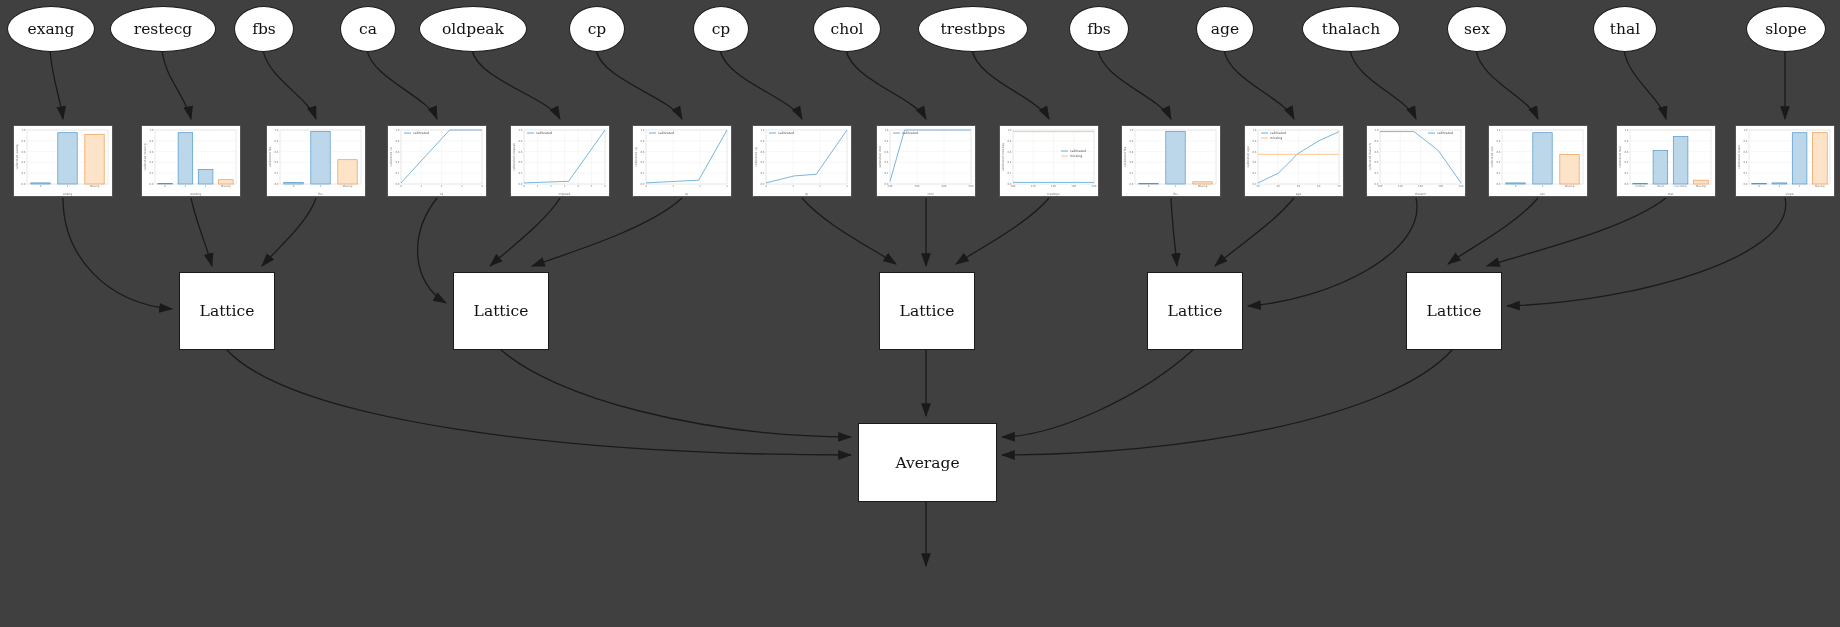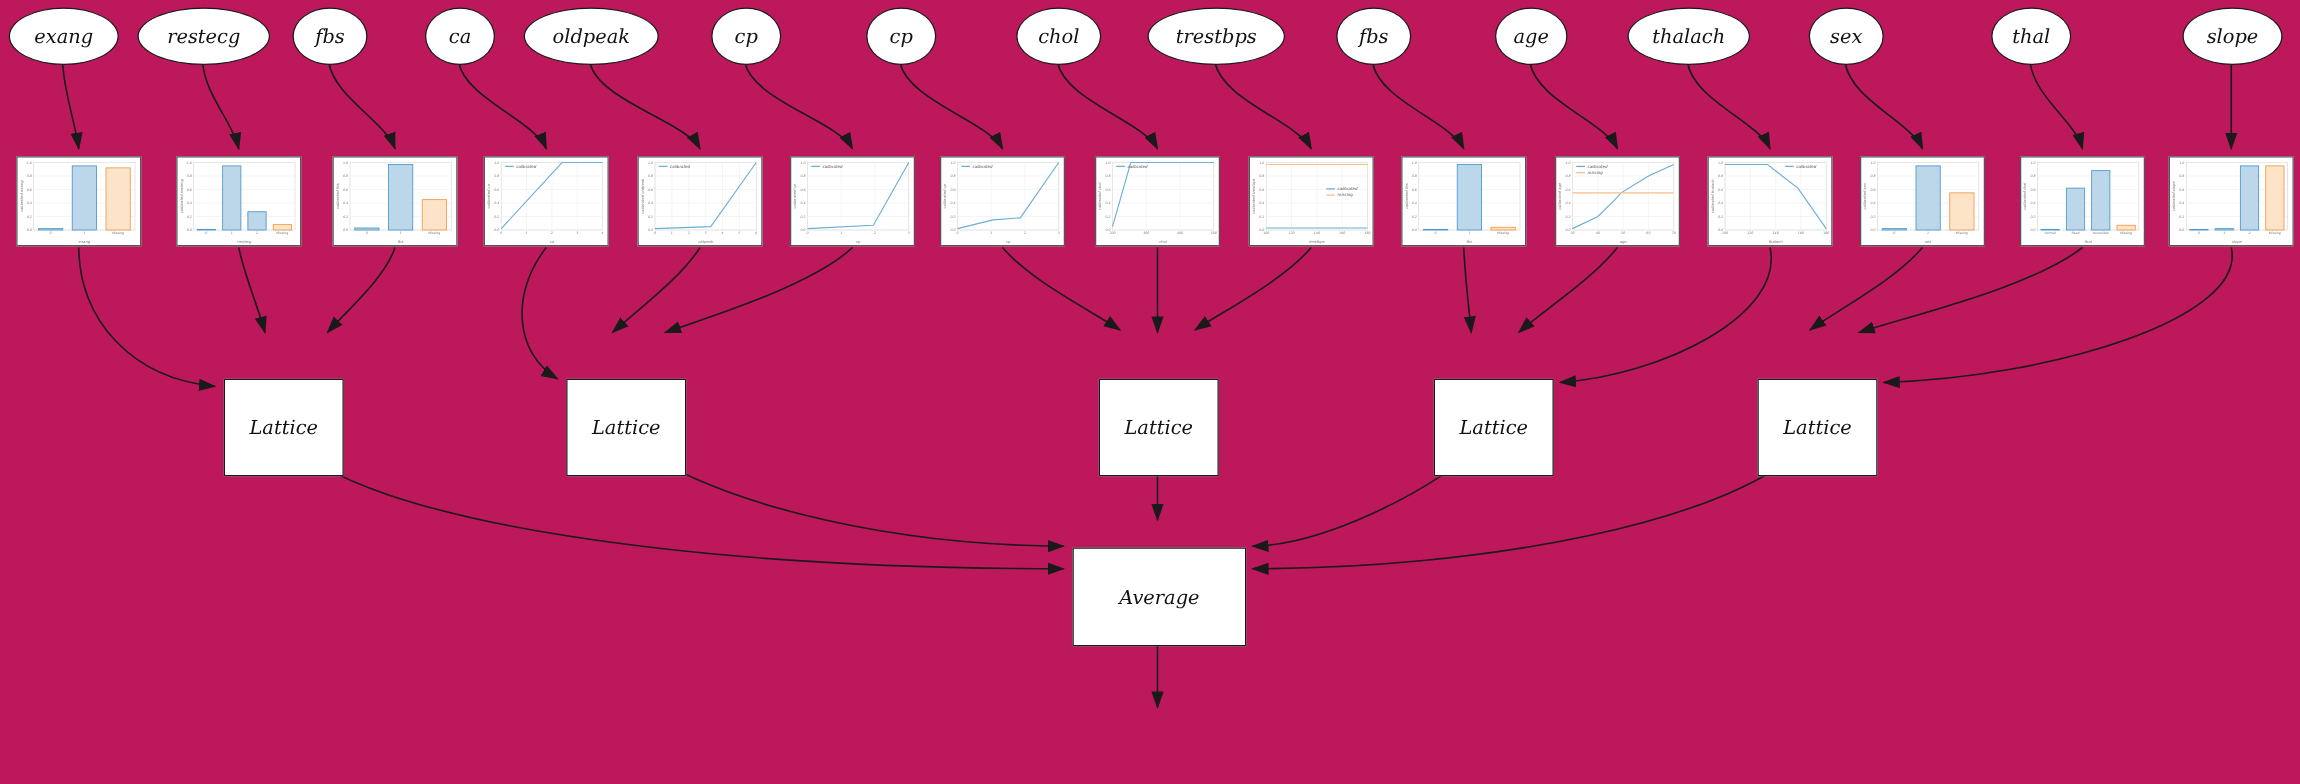--- a/index.html
+++ b/index.html
@@ -1,27 +1,26 @@
 <!DOCTYPE html>
 <html><head>
 <meta charset="utf-8">
 <style>
   html,body{margin:0;padding:0;background:#ffffff;}
   .canvas{
-    position:relative;width:1840px;height:627px;background:#be185d;overflow:hidden;
+    position:relative;width:1840px;height:627px;background:#404040;overflow:hidden;
     font-family:"DejaVu Serif","Liberation Serif",serif;
-    font-style:italic;
   }
   .edges{position:absolute;left:0;top:0;z-index:1;}
   .node{position:absolute;z-index:2;display:flex;align-items:center;justify-content:center;
         background:#ffffff;color:#111;font-size:15.5px;}
   .ellipse{border:1.3px solid #1a1a1a;border-radius:50%;height:44px;top:6px;}
   .rect{border:1.4px solid #1a1a1a;}
-  .lattice{top:272px;width:94px;height:76px;margin-top:31px;}
-  .average{left:858px;top:423px;width:137px;height:77px;margin-top:15px;}
+  .lattice{top:272px;width:94px;height:76px;}
+  .average{left:858px;top:423px;width:137px;height:77px;}
   .output{left:872px;top:573px;width:111px;height:47px;border-radius:50%;}
   .chartbox{
     position:absolute;top:125px;width:100px;height:72px;z-index:2;
     background:#ffffff;border:1px solid #555555;box-sizing:border-box;
   }
   .chartbox svg{display:block;width:98px;height:70px;}
 </style>
 </head>
 <body>
 

